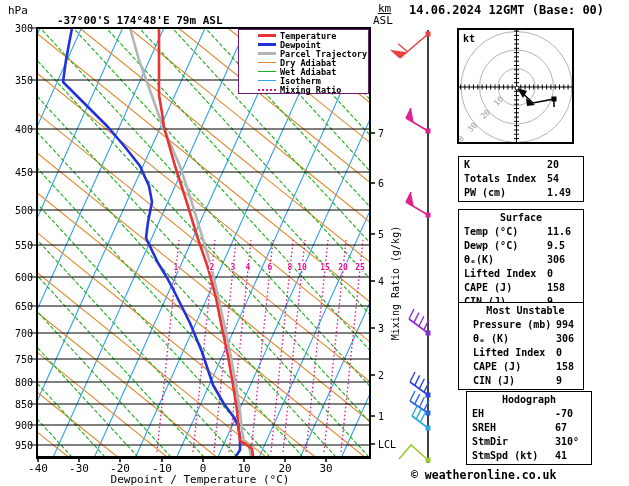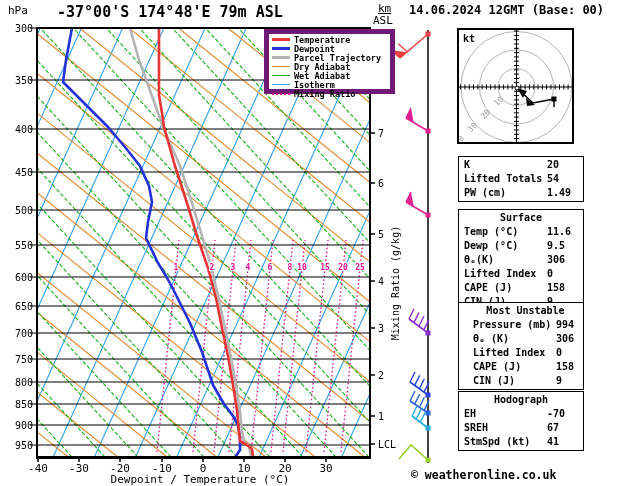--- a/index.html
+++ b/index.html
@@ -1,34 +1,34 @@
 <!DOCTYPE html>
 <html><head>
 <meta charset="utf-8">
 <style>
   html,body{margin:0;padding:0;background:#ffffff;}
   body{width:629px;height:486px;position:relative;font-family:"DejaVu Sans Mono",monospace;color:#000;overflow:hidden;}
   .abs{position:absolute;}
   .hdr{font-size:12px;font-weight:bold;letter-spacing:0px;white-space:nowrap;}
   .unit{font-size:11px;white-space:nowrap;}
-  #legend{left:238px;top:29px;width:131px;height:65px;background:#fff;border:5px solid #701a75;box-sizing:border-box;padding:1px 0 0 3px;z-index:5;margin-left:26px;}
+  #legend{left:238px;top:29px;width:131px;height:65px;background:#fff;border:1px solid #701a75;box-sizing:border-box;padding:1px 0 0 19px;z-index:5;}
   .lg-row{display:flex;align-items:center;height:9px;}
   .lg-sample{width:18px;margin-right:4px;flex:0 0 18px;}
   .lg-label{font-size:8.5px;font-weight:bold;white-space:nowrap;}
   .panel-box{left:458px;width:126px;background:#fff;border:1px solid #000;box-sizing:border-box;padding:1px 0;}
   .t-row{position:relative;height:14px;font-size:10px;font-weight:bold;line-height:14px;padding-left:5px;white-space:nowrap;}
   .t-val{position:absolute;left:88px;top:0;}
   .t-title{height:14px;font-size:10px;font-weight:bold;line-height:14px;text-align:center;white-space:nowrap;}
   #footer{left:411px;top:468px;font-size:11.5px;font-weight:bold;white-space:nowrap;}
 </style>
 </head>
 <body>
 
 <span class="abs unit" style="left:8px;top:4px;">hPa</span>
-<span class="abs hdr" style="left:57px;top:3px;font-size:15px;">-37°00'S 174°48'E 79m ASL</span>
+<span class="abs hdr" style="left:57px;top:14px;font-size:11px;">-37°00'S 174°48'E 79m ASL</span>
 <span class="abs unit" style="left:378px;top:2px;text-decoration:underline;">km</span>
 <span class="abs unit" style="left:373px;top:14px;">ASL</span>
 <span class="abs hdr" style="left:409px;top:3px;">14.06.2024 12GMT (Base: 00)</span>
 
 <svg id="skewt" class="abs" style="left:0;top:0;" width="470" height="486">
     <clipPath id="pc">
       <rect x="37" y="28" width="333" height="429"></rect>
     </clipPath>
     <g clip-path="url(#pc)">
       <line x1="-400" y1="457" x2="-206.95" y2="28" stroke="#30a0f0" stroke-width="1.1"></line>
@@ -371,21 +371,21 @@
     <polygon points="78,77 69,70 70,78" fill="#000"></polygon>
     <polygon points="60,60 70,63 66,70" fill="#000"></polygon>
     <rect x="94.5" y="68.5" width="5" height="5" fill="#000"></rect>
     <circle cx="60" cy="60" r="2" fill="#fff" stroke="#000" stroke-width="1"></circle>
     <rect x="1" y="1" width="115" height="114" fill="none" stroke="#000" stroke-width="2"></rect>
     <text x="6" y="14" fill="#000" font-family="DejaVu Sans Mono, monospace" font-size="10px" font-weight="bold">kt</text>
   </svg>
 
 <div id="tbl-indices" class="abs panel-box" style="top:156px;">
     <div class="t-row"><span>K</span><span class="t-val">20</span></div>
-    <div class="t-row"><span>Lifted Totals</span><span class="t-val">54</span></div>
+    <div class="t-row"><span>Totals Index</span><span class="t-val">54</span></div>
     <div class="t-row"><span>PW (cm)</span><span class="t-val">1.49</span></div>
   </div>
 <div id="tbl-surface" class="abs panel-box" style="top:199px;margin-top:10px;">
   <div class="t-title">Surface</div>
   <div>
       <div class="t-row"><span>Temp (°C)</span><span class="t-val">11.6</span></div>
       <div class="t-row"><span>Dewp (°C)</span><span class="t-val">9.5</span></div>
       <div class="t-row"><span>θₑ(K)</span><span class="t-val">306</span></div>
       <div class="t-row"><span>Lifted Index</span><span class="t-val">0</span></div>
       <div class="t-row"><span>CAPE (J)</span><span class="t-val">158</span></div>
@@ -395,22 +395,23 @@
 <div id="tbl-mu" class="abs panel-box" style="top:302px;padding-left:9px;">
   <div class="t-title">Most Unstable</div>
   <div>
       <div class="t-row"><span>Pressure (mb)</span><span class="t-val">994</span></div>
       <div class="t-row"><span>θₑ (K)</span><span class="t-val">306</span></div>
       <div class="t-row"><span>Lifted Index</span><span class="t-val">0</span></div>
       <div class="t-row"><span>CAPE (J)</span><span class="t-val">158</span></div>
       <div class="t-row"><span>CIN (J)</span><span class="t-val">9</span></div>
     </div>
 </div>
-<div id="tbl-hodo" class="abs panel-box" style="top:391px;">
+<div id="tbl-hodo" class="abs panel-box" style="top:391px;margin-left:8px;">
   <div class="t-title">Hodograph</div>
   <div>
       <div class="t-row"><span>EH</span><span class="t-val">-70</span></div>
       <div class="t-row"><span>SREH</span><span class="t-val">67</span></div>
+      <div class="t-row"><span>StmDir</span><span class="t-val">310°</span></div>
       <div class="t-row"><span>StmSpd (kt)</span><span class="t-val">41</span></div>
     </div>
 </div>
 
 <div id="footer" class="abs">© weatheronline.co.uk</div>
 
 </body></html>

